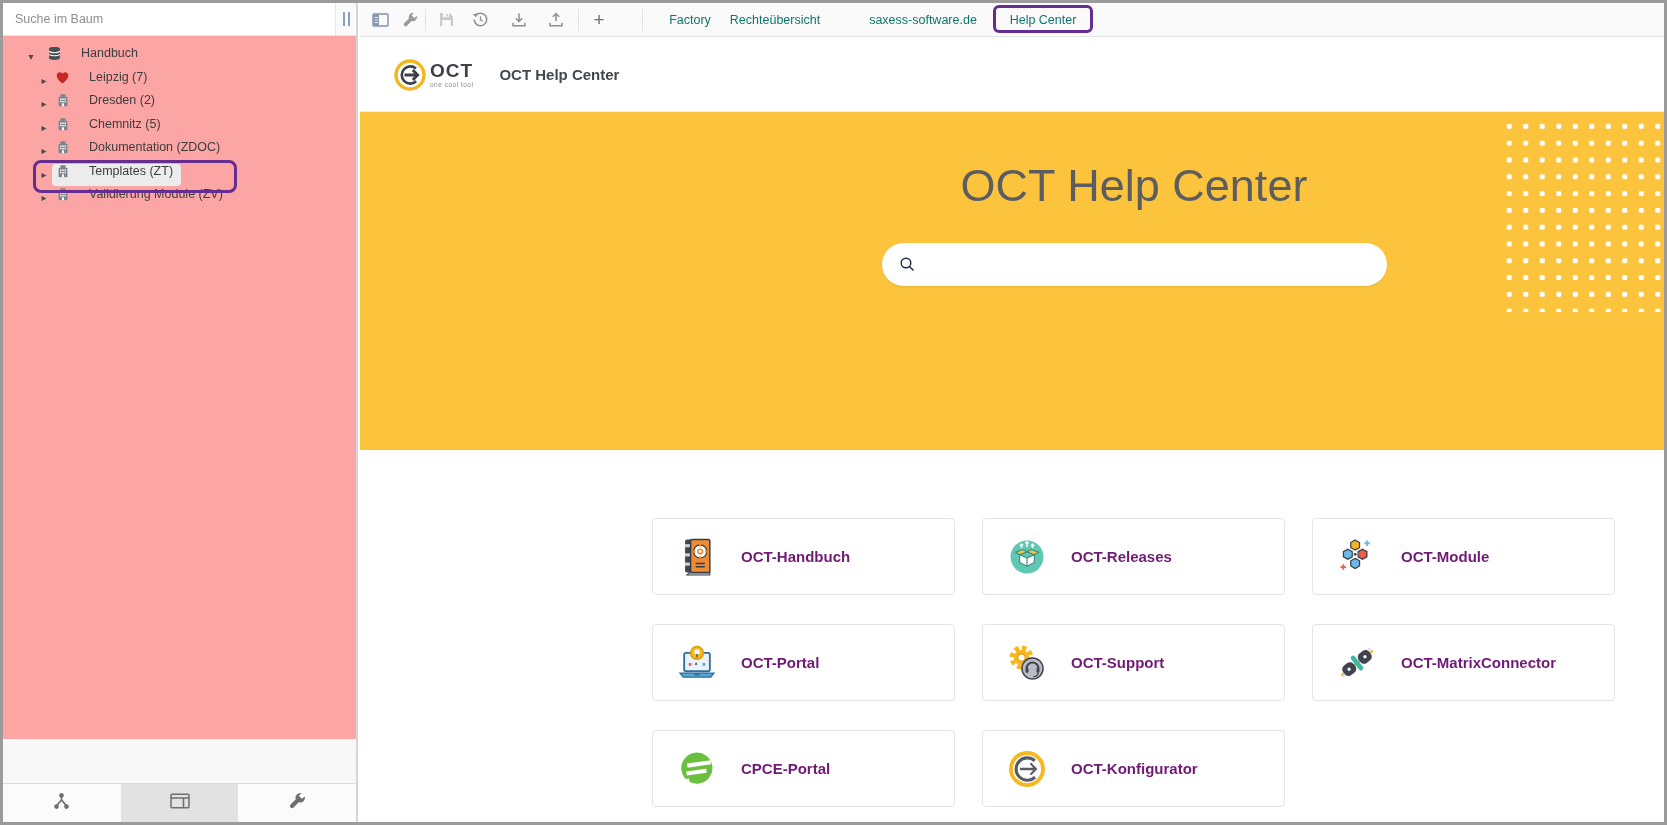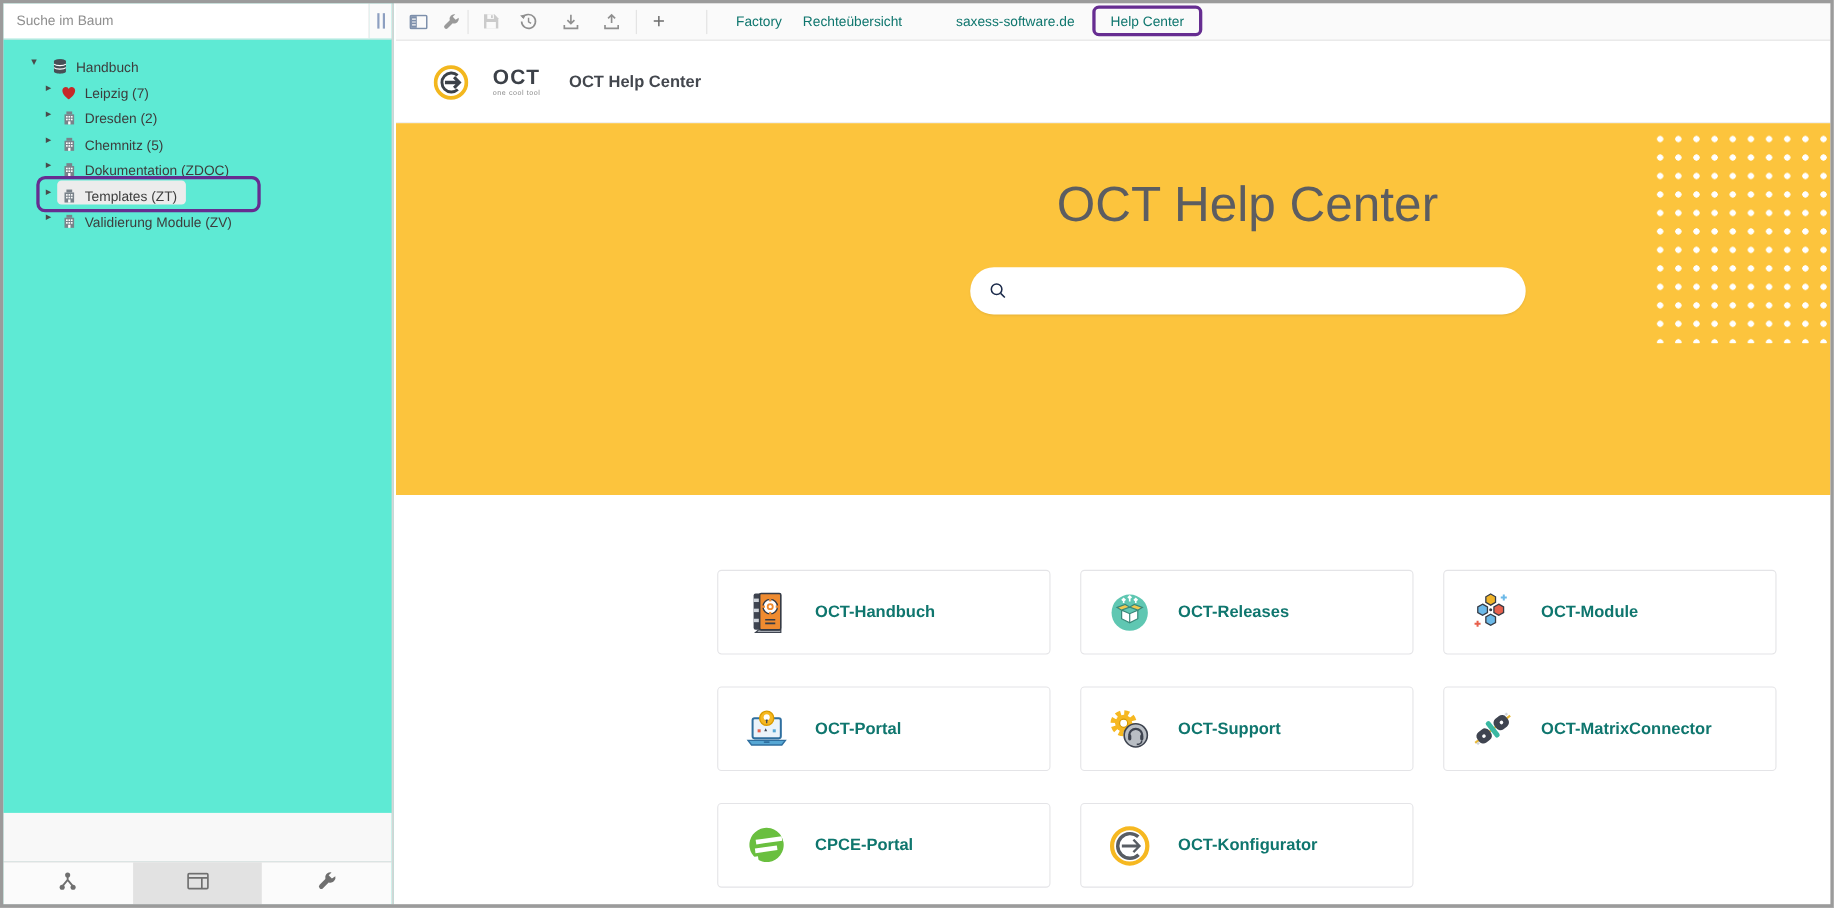--- a/index.html
+++ b/index.html
@@ -2,38 +2,38 @@
 <html><head>
 <meta charset="utf-8">
 <style>
   html,body{margin:0;padding:0;background:#6b6b6b;}
   *{box-sizing:border-box;}
   .stage{position:relative;width:1667px;height:825px;background:#fff;
          font-family:"Liberation Sans",sans-serif;overflow:hidden;}
   .frame{position:absolute;inset:0;border:3px solid #9b9b9b;pointer-events:none;z-index:60;}
 
   
-  .sidebar{position:absolute;left:3px;top:3px;width:355px;height:819px;background:#5eead4;
+  .sidebar{position:absolute;left:3px;top:3px;width:355px;height:819px;background:#fca5a5;
            border-right:2px solid #d6d6d6;}
   .sb-top{position:absolute;left:0;top:0;width:100%;height:33px;display:flex;
           border-bottom:1px solid #e6e6e6;}
   .sb-search{flex:0 0 333px;background:#fff;border-right:1px solid #e6e6e6;display:flex;align-items:center;}
   .sb-search input{border:none;outline:none;width:100%;padding:0 0 0 12px;font:12.5px "Liberation Sans",sans-serif;
           color:#6e6e6e;background:transparent;}
   .sb-search input::placeholder{color:#8f8f8f;opacity:1;}
   .sb-handle-zone{flex:1;background:#fafafa;display:flex;align-items:center;justify-content:center;}
   .grip{display:flex;gap:3px;}
   .grip i{display:block;width:2px;height:14px;background:#8d9fc0;}
 
   .tree{position:absolute;left:0;top:42px;width:100%;}
   .trow{position:absolute;left:0;width:100%;height:23px;display:flex;align-items:center;cursor:default;}
   .arrow{position:absolute;width:12px;text-align:center;font-family:"DejaVu Sans",sans-serif;
          font-size:10px;color:#4a4a4a;top:50%;transform:translateY(-50%);line-height:12px;}
   .l0 .arrow{left:22px;} .l1 .arrow{left:35px;}
-  .titem{position:absolute;display:flex;align-items:flex-end;gap:7px;height:22px;padding:0 8px 0 3px;border-radius:4px;}
+  .titem{position:absolute;display:flex;align-items:flex-start;gap:19px;height:22px;padding:0 8px 0 3px;border-radius:4px;}
   .l0 .titem{left:41px;} .l1 .titem{left:49px;}
   .titem.sel{background:#ececec;}
   .tlabel{font-size:12.5px;color:#3d3d3d;white-space:nowrap;}
   .ticon{display:flex;width:15px;height:15px;align-items:center;justify-content:center;}
 
   .anno-templates{position:absolute;left:30px;top:157px;width:204px;height:33px;
       border:3px solid #662d91;border-radius:8px;z-index:20;pointer-events:none;}
 
   .sb-bottomstrip{position:absolute;left:0;bottom:39px;width:100%;height:44px;background:#f8f8f8;}
   .sb-tabs{position:absolute;left:0;bottom:0;width:100%;height:39px;display:flex;
@@ -50,21 +50,21 @@
        justify-content:center;width:22px;height:22px;cursor:pointer;}
   .tsep{position:absolute;top:6px;width:1px;height:22px;background:#e2e2e2;}
   .plus{font-size:19px;color:#6f6f6f;font-weight:400;line-height:1;}
   .tab{position:absolute;top:0;height:34px;display:flex;align-items:center;transform:translateX(-50%);
        font-size:12.5px;color:#0f766e;cursor:pointer;white-space:nowrap;}
   .anno-help{position:absolute;left:633px;top:2px;width:100px;height:28px;border:3px solid #662d91;
        border-radius:6px;z-index:20;pointer-events:none;}
 
   .pageheader{position:absolute;left:0;top:35px;width:100%;height:74px;background:#fff;
        border-bottom:1px solid #efefef;display:flex;align-items:center;padding-left:34px;}
-  .logo{display:flex;align-items:center;gap:22px;}
+  .logo{display:flex;align-items:center;gap:4px;}
   .logo-text{display:flex;flex-direction:column;line-height:1;}
   .logo-oct{font-size:19px;font-weight:700;color:#3c4148;letter-spacing:1px;}
   .logo-tag{font-size:6.5px;color:#8a8a8a;margin-top:2px;letter-spacing:.5px;}
   .ph-title{margin-left:26px;font-size:15px;font-weight:700;color:#43474e;}
 
   .hero{position:absolute;left:0;top:109px;width:100%;height:338px;background:#fcc43d;overflow:hidden;}
   .dots{position:absolute;right:0;top:4px;width:166px;height:196px;
         background-image:radial-gradient(circle,#ffffff 2.6px,rgba(255,255,255,0) 3px);
         background-size:16.5px 16.8px;background-position:3px 2px;}
   .hero-content{position:absolute;left:292px;top:0;width:964px;text-align:center;}
@@ -75,21 +75,21 @@
   .hero-search .mag{margin-left:17px;display:flex;}
   .hero-search input{flex:1;border:none;outline:none;background:transparent;height:100%;
         font:15px "Liberation Sans",sans-serif;color:#333;padding:0 18px 0 10px;border-radius:22px;}
 
   .cards{position:absolute;left:292px;top:515px;width:964px;
          display:grid;grid-template-columns:303px 303px 303px;grid-auto-rows:77px;
          column-gap:27px;row-gap:29px;}
   .card{background:#fff;border:1px solid #e4e4e7;border-radius:4px;display:flex;align-items:center;
         padding-left:21px;cursor:pointer;}
   .card .cicon{width:46px;height:46px;flex:0 0 46px;display:flex;align-items:center;justify-content:center;}
-  .card .clabel{margin-left:21px;font-size:15px;font-weight:700;color:#0f766e;white-space:nowrap;}
+  .card .clabel{margin-left:21px;font-size:15px;font-weight:700;color:#701a75;white-space:nowrap;}
 </style>
 </head>
 <body>
 
 <div class="stage">
   <div class="frame"></div>
 
   <div class="sidebar">
     <div class="sb-top">
       <div class="sb-search">

